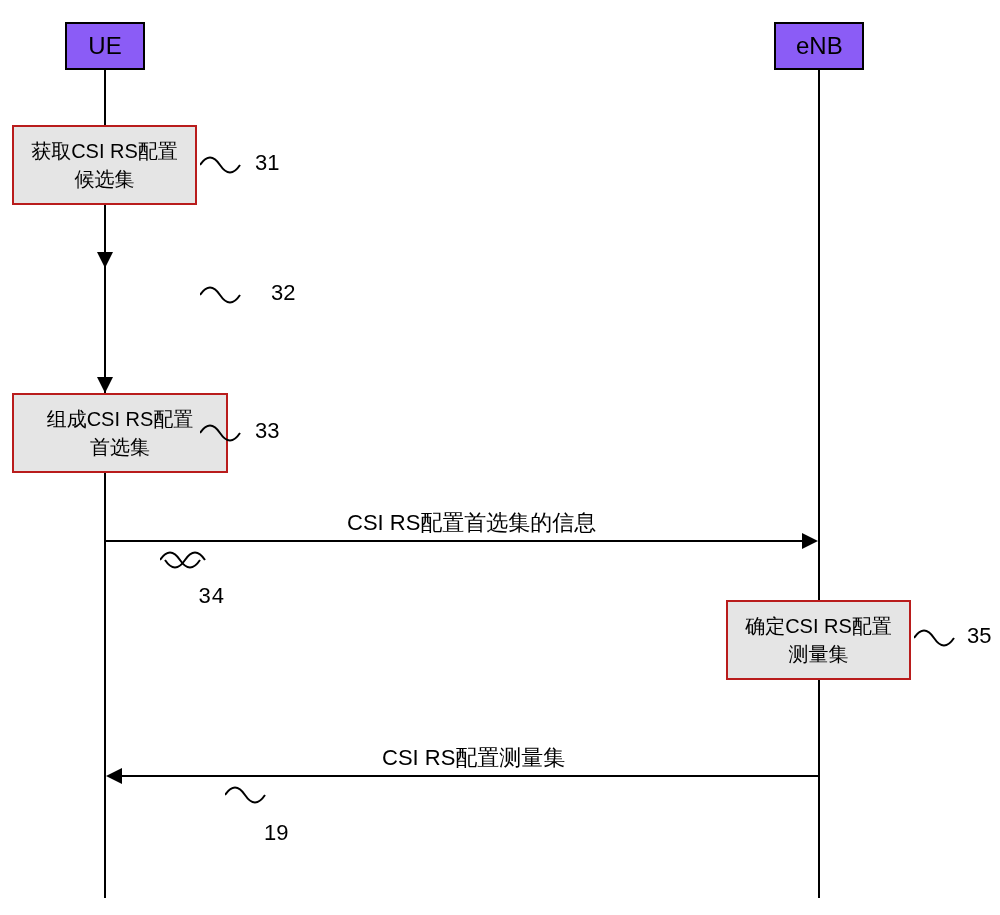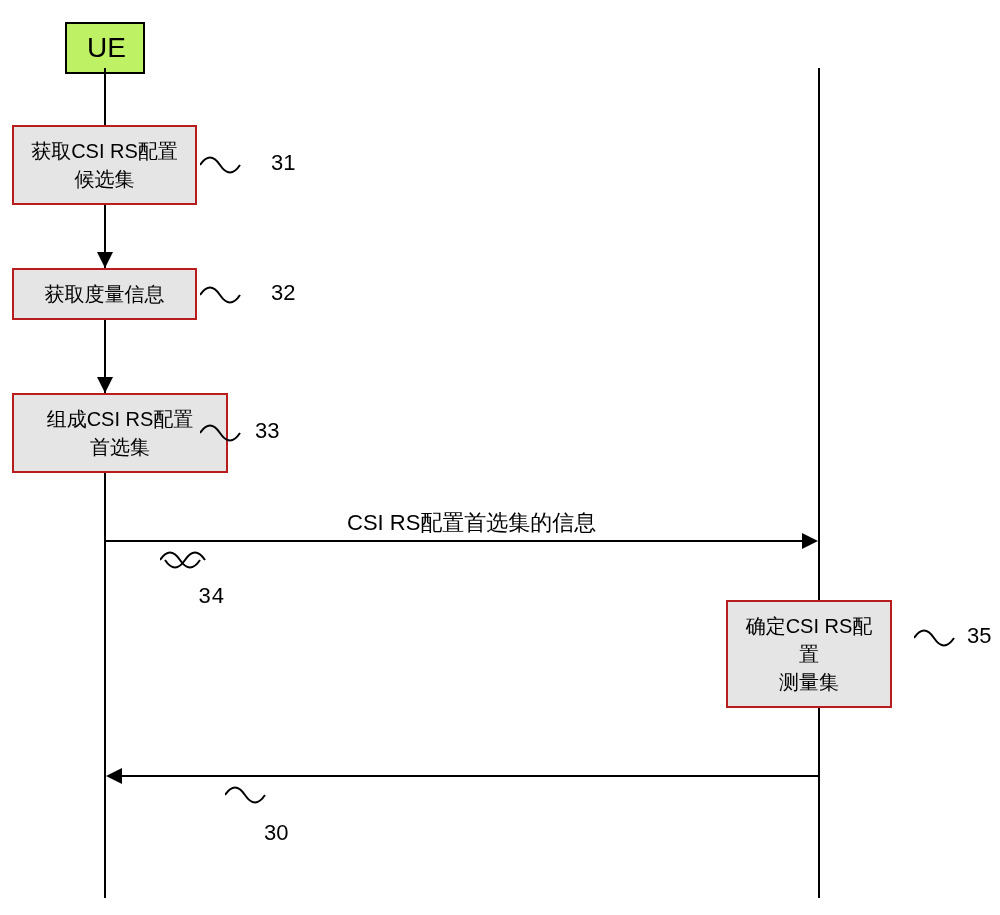--- a/index.html
+++ b/index.html
@@ -18,24 +18,24 @@
     
     .diagram {
       position: relative;
       width: 1000px;
       height: 915px;
     }
     
     .actor-box {
       position: absolute;
       border: 2px solid #000;
-      background: #bef264;
+      background: #8b5cf6;
       text-align: center;
       padding: 8px 20px;
-      font-size: 28px;
+      font-size: 24px;
     }
     
     .lifeline {
       position: absolute;
       width: 2px;
       background: #000;
     }
     
     .step-box {
       position: absolute;
@@ -104,39 +104,39 @@
   </style>
 </head>
 <body>
 
 <div class="diagram">
 
   <div class="actor-box" style="left: 65px; top: 22px; width: 80px;">
     <span>UE</span>
   </div>
 
+  <div class="actor-box" style="left: 774px; top: 22px; width: 90px;">
+    <span>eNB</span>
+  </div>
 
   <div class="lifeline" style="left: 104px; top: 68px; height: 830px;"></div>
   <div class="lifeline" style="left: 818px; top: 68px; height: 830px;"></div>
 
   <div class="step-box" style="left: 12px; top: 125px; width: 185px;">
     <span style="white-space: pre-line;">获取CSI RS配置
 候选集</span>
   </div>
   <svg class="squiggle" style="left: 200px; top: 145px;" width="50" height="40">
     <path d="M 0 20 Q 10 5, 20 20 T 40 20" stroke="#000" stroke-width="2" fill="none"></path>
   </svg>
-  <div class="step-label" style="left: 255px; top: 150px; margin-left: 16px;">31</div>
+  <div class="step-label" style="left: 255px; top: 150px;">31</div>
 
   <div class="vert-arrow" style="left: 104px; top: 205px; height: 50px;"></div>
   <div class="arrow-head-down" style="left: 97px; top: 252px;"></div>
 
-  <div class="step-box" style="left: 12px; top: 268px; width: 185px;">
-    <span>获取度量信息</span>
-  </div>
   <svg class="squiggle" style="left: 200px; top: 275px;" width="50" height="40">
     <path d="M 0 20 Q 10 5, 20 20 T 40 20" stroke="#000" stroke-width="2" fill="none"></path>
   </svg>
   <div class="step-label" style="left: 255px; top: 280px; margin-left: 16px;">32</div>
 
   <div class="vert-arrow" style="left: 104px; top: 320px; height: 60px;"></div>
   <div class="arrow-head-down" style="left: 97px; top: 377px;"></div>
 
   <div class="step-box" style="left: 12px; top: 393px; width: 216px;">
     <span style="white-space: pre-line;">组成CSI RS配置
@@ -149,29 +149,30 @@
 
   <div class="message-text" style="left: 320px; top: 508px;">CSI RS配置首选集的信息</div>
   <div class="arrow-line" style="left: 106px; top: 540px; width: 698px;"></div>
   <div class="arrow-head-right" style="left: 802px; top: 533px;"></div>
   <svg class="squiggle" style="left: 160px; top: 545px;" width="50" height="40">
     <path d="M 20 0 Q 5 10, 20 20 T 20 40" stroke="#000" stroke-width="2" fill="none" transform="rotate(90 25 20)"></path>
     <path d="M 0 15 Q 10 0, 20 15 T 40 15" stroke="#000" stroke-width="2" fill="none"></path>
   </svg>
   <div class="step-label" style="left: 198px; top: 585px; font-family: Liberation Mono, monospace;">34</div>
 
-  <div class="step-box" style="left: 726px; top: 600px; width: 166px;">
+  <div class="step-box" style="left: 726px; top: 600px; width: 185px;">
     <span style="white-space: pre-line;">确定CSI RS配置
 测量集</span>
   </div>
   <svg class="squiggle" style="left: 914px; top: 618px;" width="50" height="40">
     <path d="M 0 20 Q 10 5, 20 20 T 40 20" stroke="#000" stroke-width="2" fill="none"></path>
   </svg>
   <div class="step-label" style="left: 967px; top: 623px; text-align: center;">35</div>
 
+  <div class="message-text" style="left: 355px; top: 743px;">CSI RS配置测量集</div>
   <div class="arrow-line" style="left: 120px; top: 775px; width: 698px;"></div>
   <div class="arrow-head-left" style="left: 106px; top: 768px;"></div>
   <svg class="squiggle" style="left: 225px; top: 780px;" width="50" height="40">
     <path d="M 0 15 Q 10 0, 20 15 T 40 15" stroke="#000" stroke-width="2" fill="none"></path>
   </svg>
-  <div class="step-label" style="left: 264px; top: 820px;">30</div>
+  <div class="step-label" style="left: 264px; top: 820px;">19</div>
 
 </div>
 
 </body></html>

